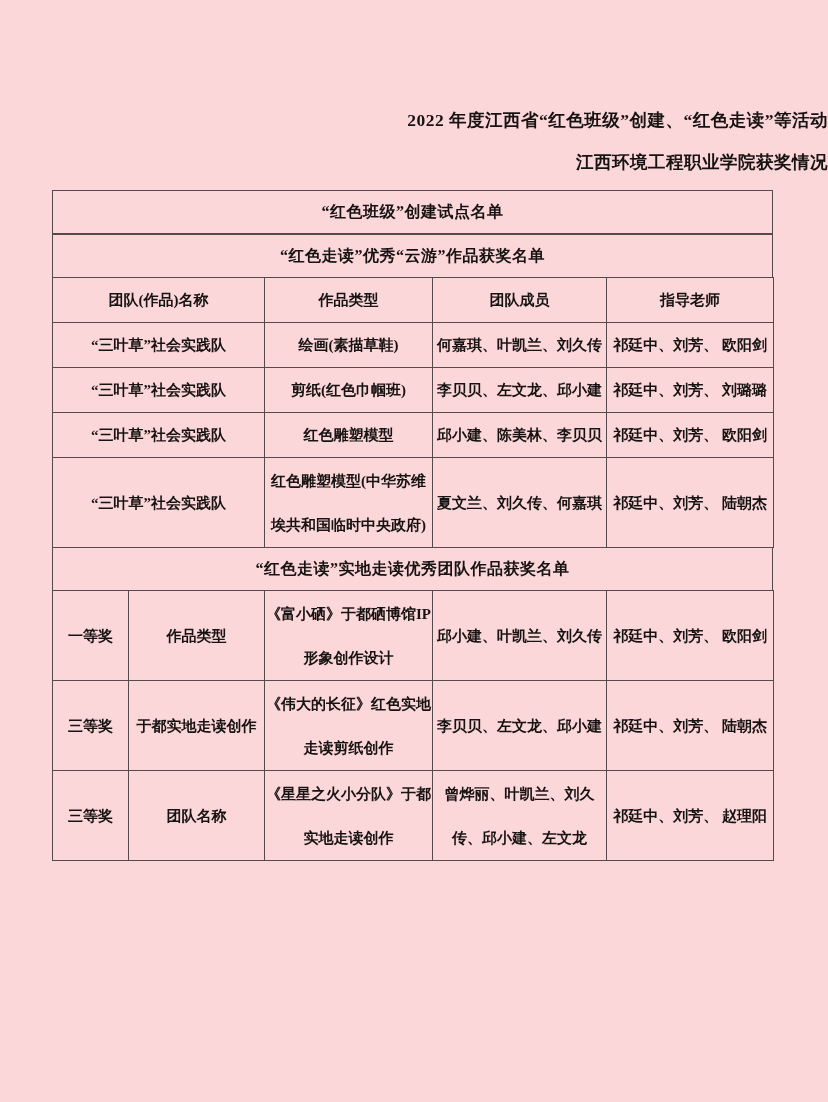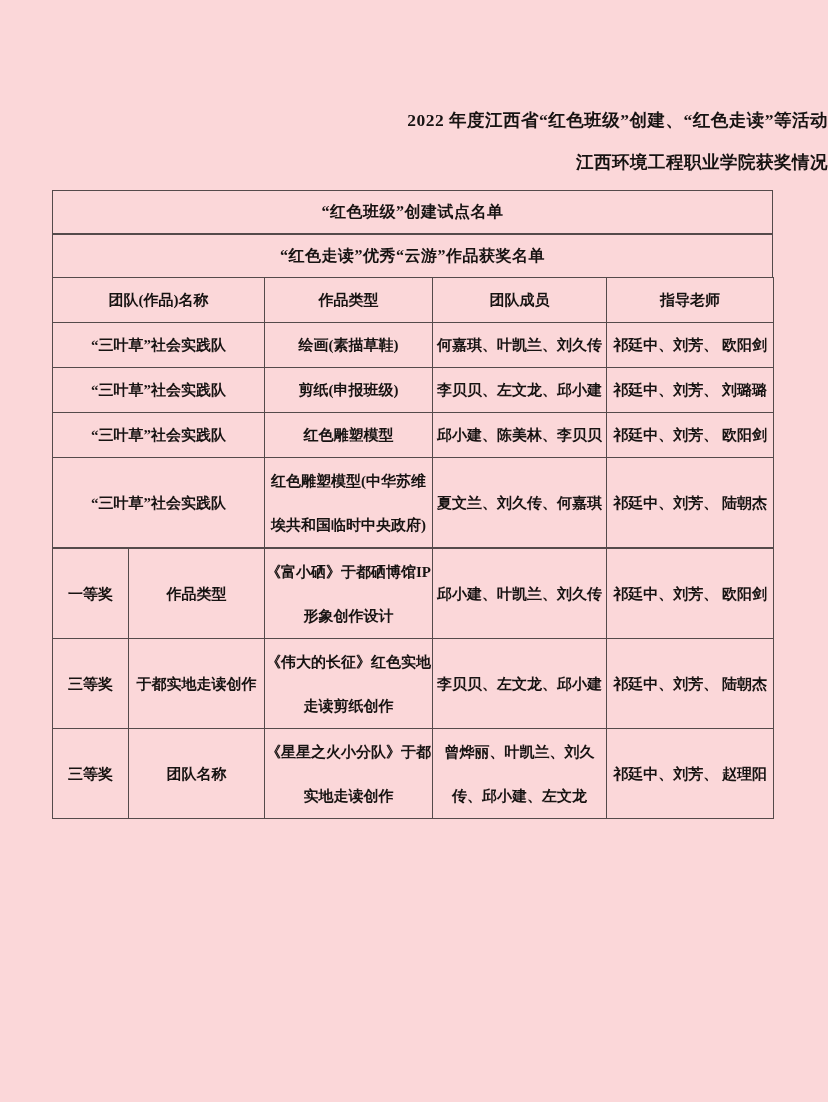--- a/index.html
+++ b/index.html
@@ -92,39 +92,40 @@
           <td>指导老师</td>
         </tr>
         <tr class="r45">
           <td>“三叶草”社会实践队</td>
           <td>绘画(素描草鞋)</td>
           <td>何嘉琪、叶凯兰、刘久传</td>
           <td>祁廷中、刘芳、 欧阳剑</td>
         </tr>
         <tr class="r45">
           <td>“三叶草”社会实践队</td>
-          <td>剪纸(申报班级)</td>
+          <td>剪纸(红色巾帼班)</td>
           <td>李贝贝、左文龙、邱小建</td>
           <td>祁廷中、刘芳、 刘璐璐</td>
         </tr>
         <tr class="r45">
           <td>“三叶草”社会实践队</td>
           <td>红色雕塑模型</td>
           <td>邱小建、陈美林、李贝贝</td>
           <td>祁廷中、刘芳、 欧阳剑</td>
         </tr>
         <tr class="r90">
           <td>“三叶草”社会实践队</td>
           <td>红色雕塑模型(中华苏维埃共和国临时中央政府)</td>
           <td>夏文兰、刘久传、何嘉琪</td>
           <td>祁廷中、刘芳、 陆朝杰</td>
         </tr>
       </tbody>
     </table>
 
+    <div class="sec-head">“红色走读”实地走读优秀团队作品获奖名单</div>
     <table>
       <colgroup>
           <col style="width:76px">
           <col style="width:136px">
           <col style="width:168px">
           <col style="width:174px">
           <col style="width:167px">
         </colgroup>
       <tbody>
         <tr class="r90">

